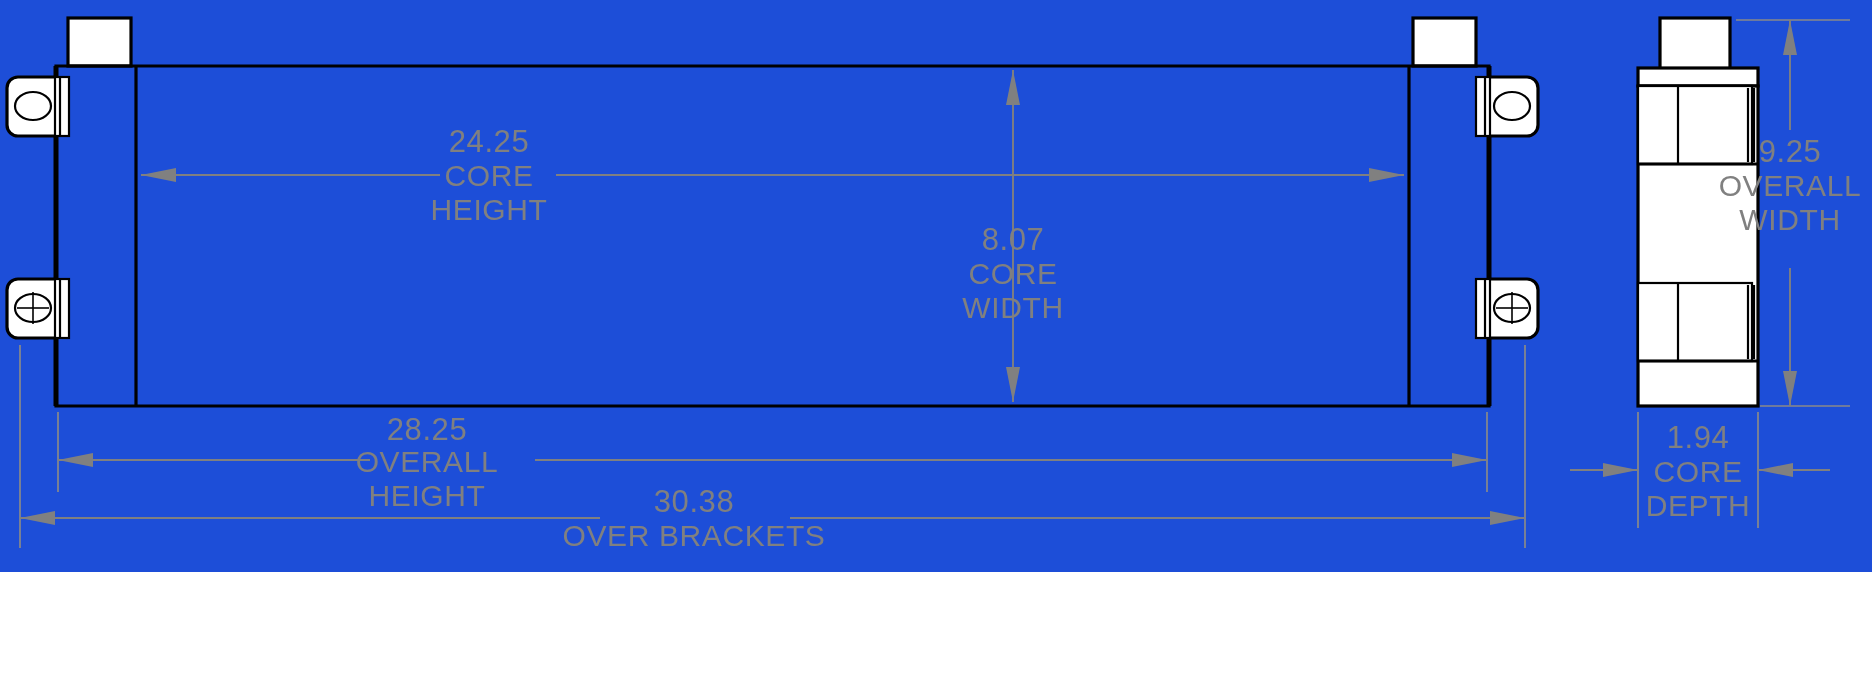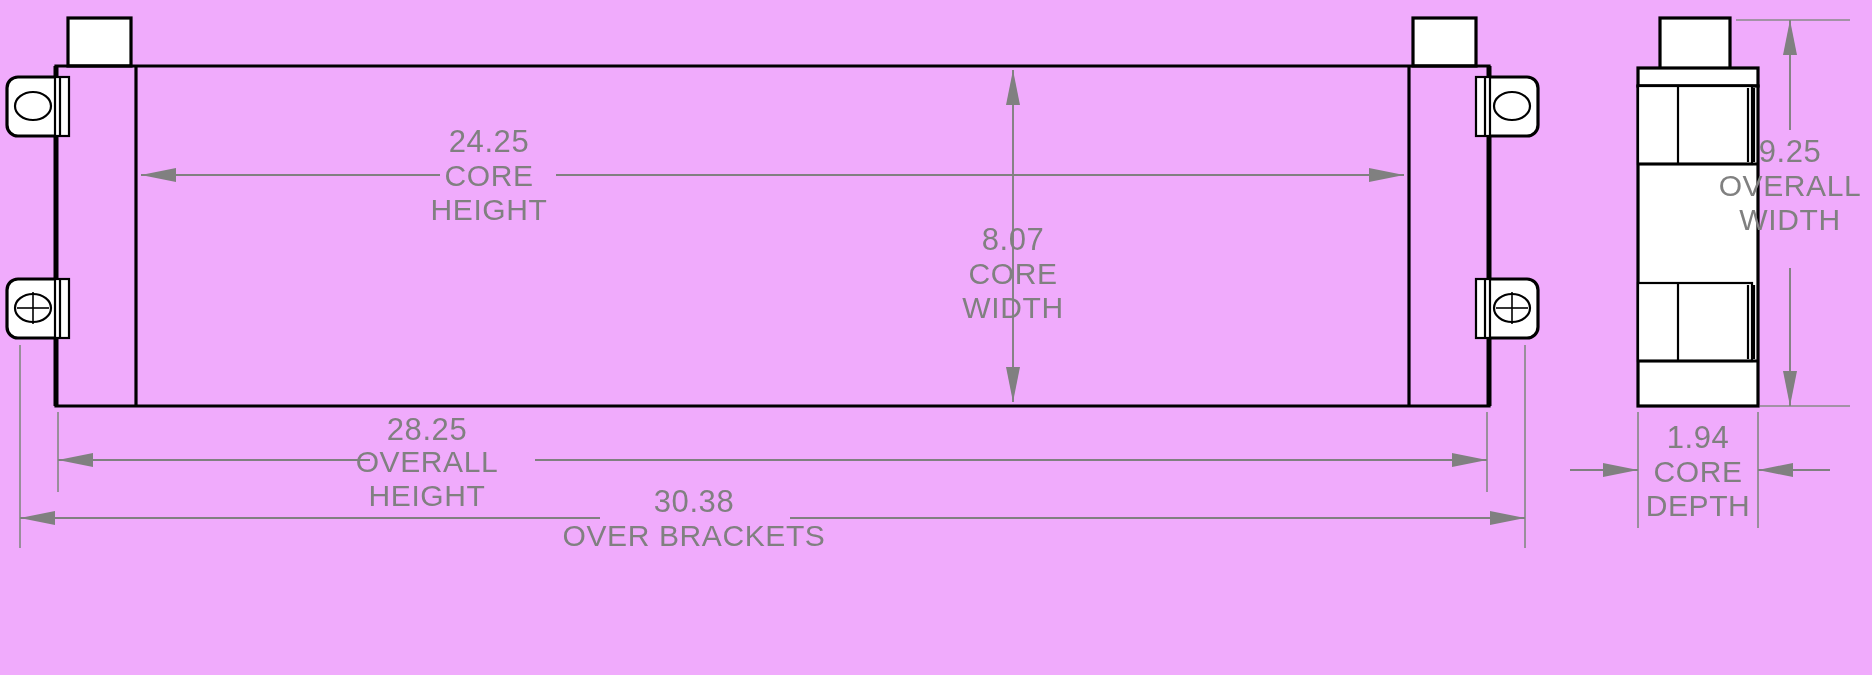--- a/index.html
+++ b/index.html
@@ -1,21 +1,21 @@
 <!DOCTYPE html>
 <html><head>
 <meta charset="utf-8">
 <style>
   html,body{margin:0;padding:0;background:#ffffff;}
   body{
     width:1872px;height:675px;
     font-family:"Liberation Sans","DejaVu Sans",sans-serif;
     overflow:hidden;
   }
-  #drawing-root{position:relative;width:1872px;height:675px;background:#f0abfc;}
+  #drawing-root{position:relative;width:1872px;height:572px;background:#1d4ed8;}
   svg#tech-drawing{display:block;width:1872px;height:675px;}
   .part-line{fill:none;stroke:#000000;stroke-width:3.2;stroke-linejoin:miter;stroke-linecap:butt;}
   .part-line-thin{fill:none;stroke:#000000;stroke-width:2.2;}
   .part-fill{fill:#ffffff;stroke:#000000;stroke-width:3.2;}
   .part-fill-thin{fill:#ffffff;stroke:#000000;stroke-width:2.2;}
   .heavy{stroke-width:5.0;}
   .dim-line{fill:none;stroke:#808080;stroke-width:1.9;}
   .ext-line{fill:none;stroke:#8a8a8a;stroke-width:1.7;}
   .dim-arrow{fill:#808080;stroke:none;}
   .center-mark{fill:none;stroke:#000000;stroke-width:1.6;}

